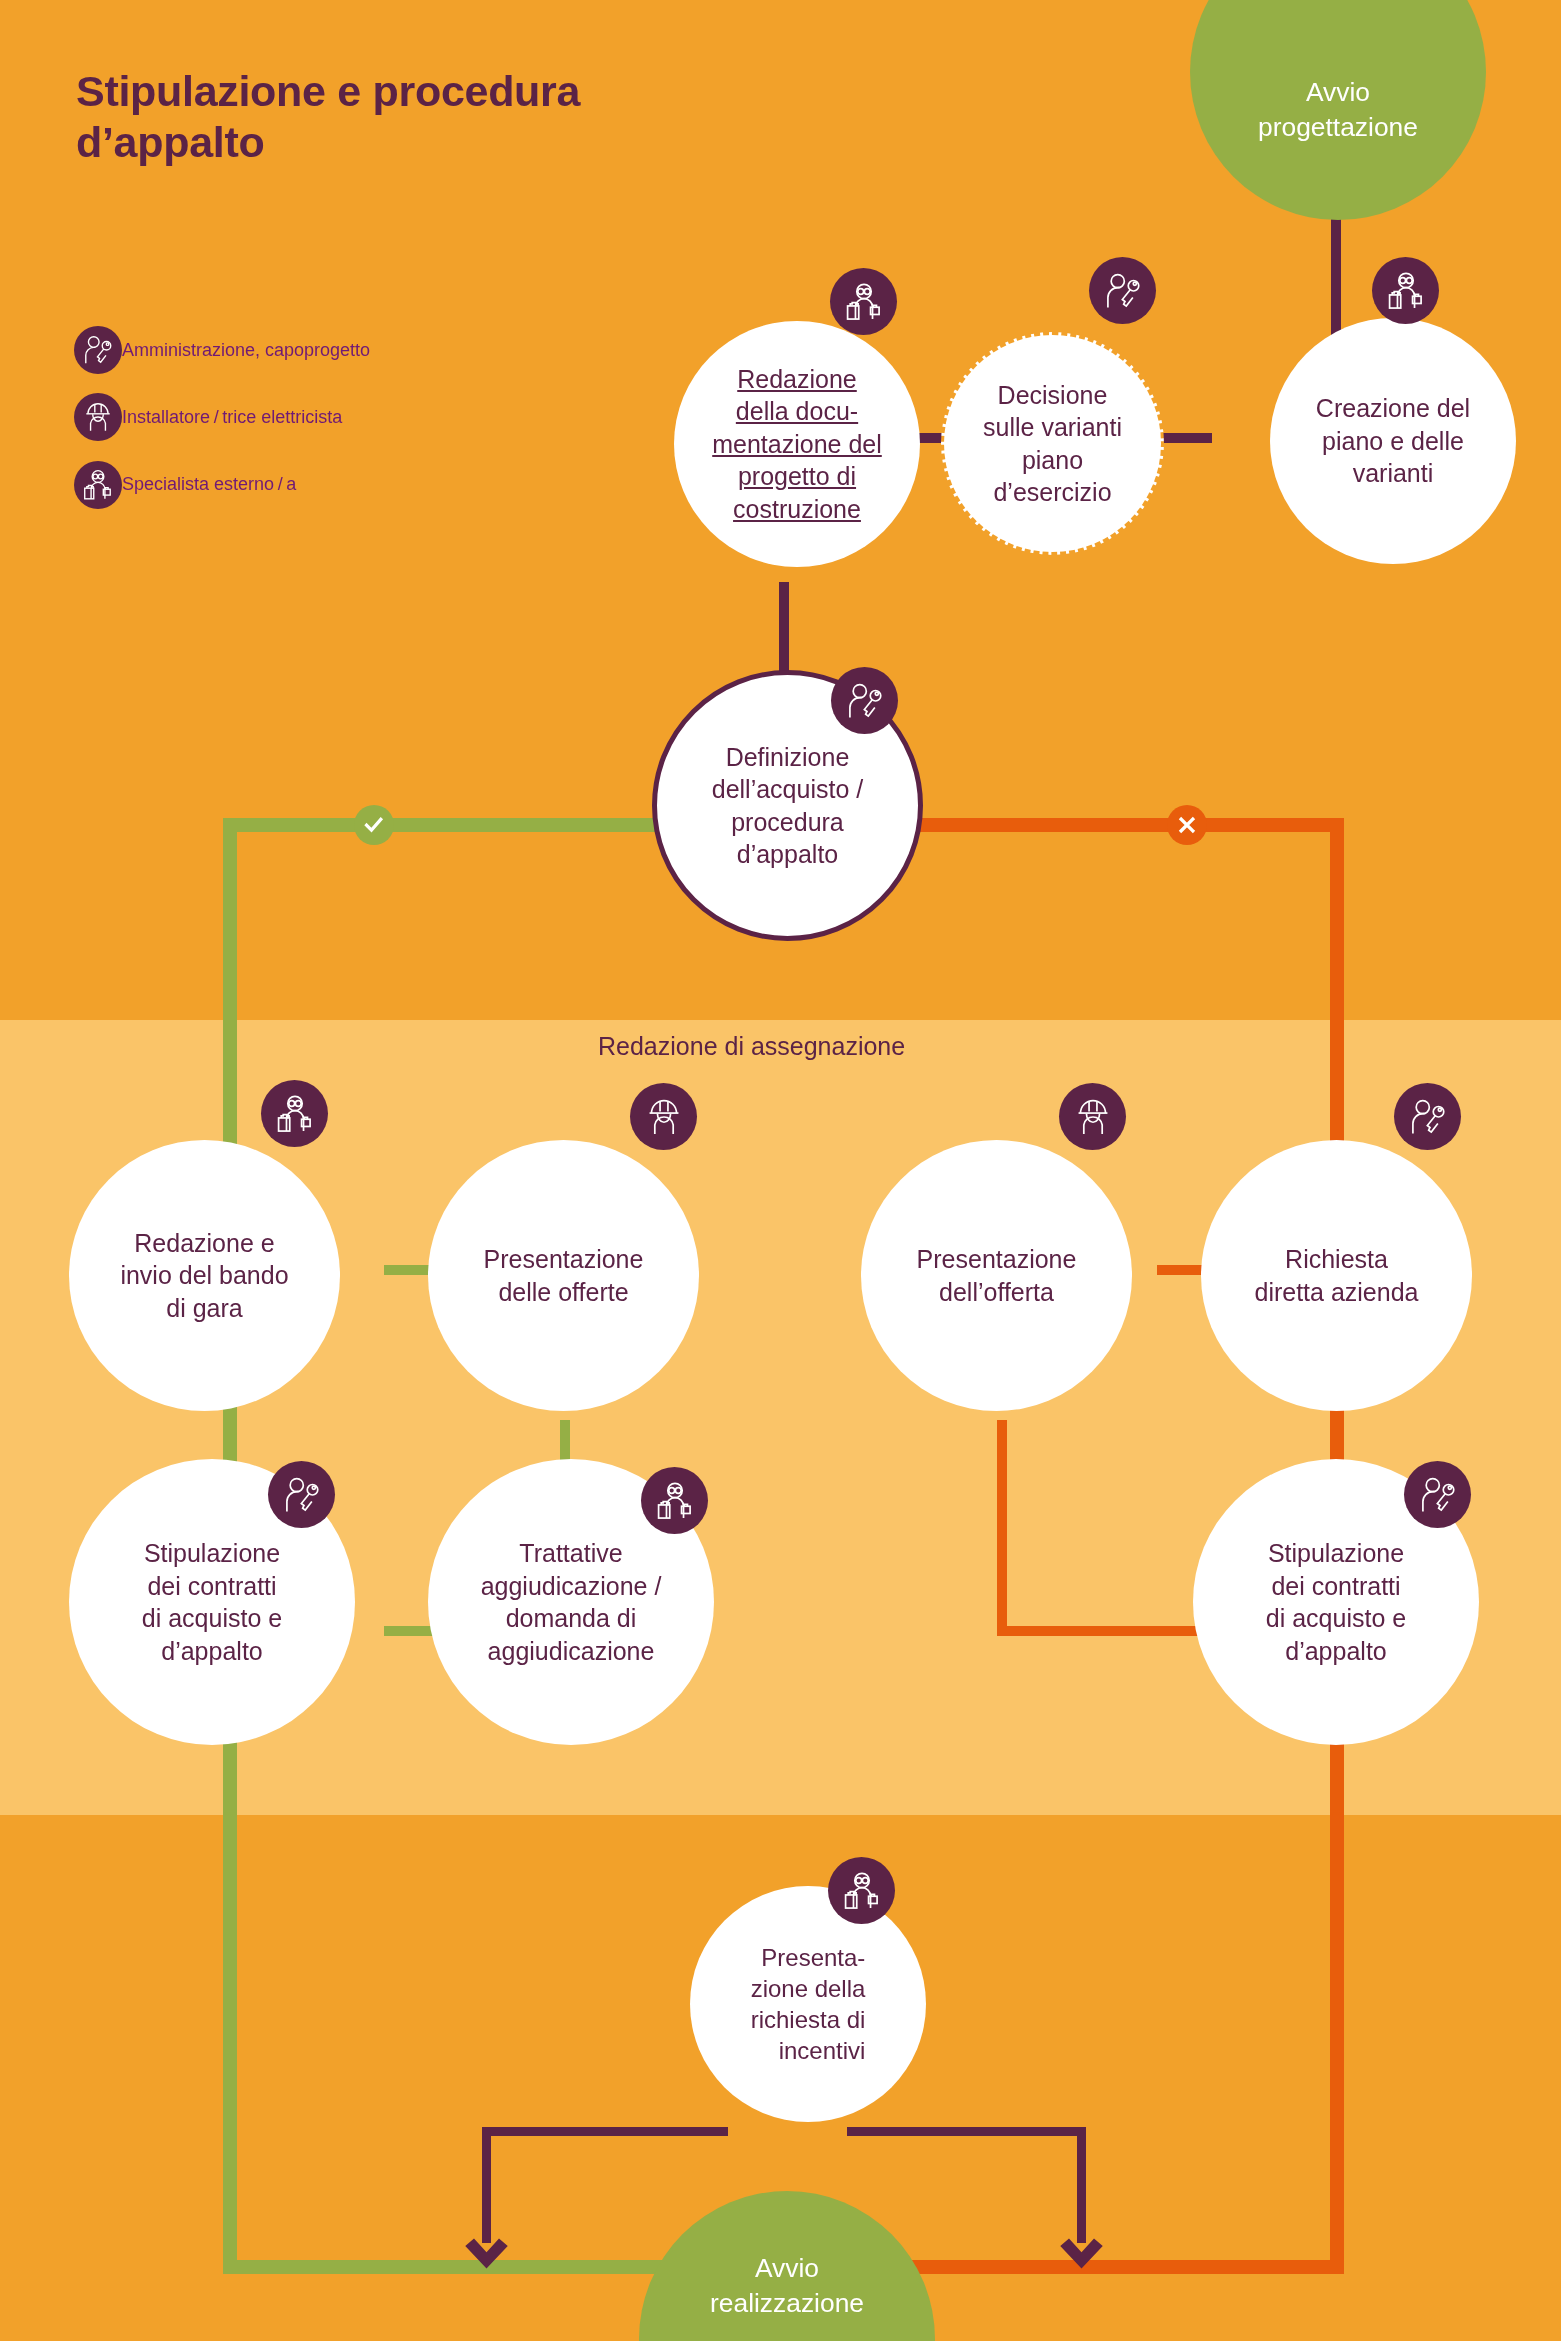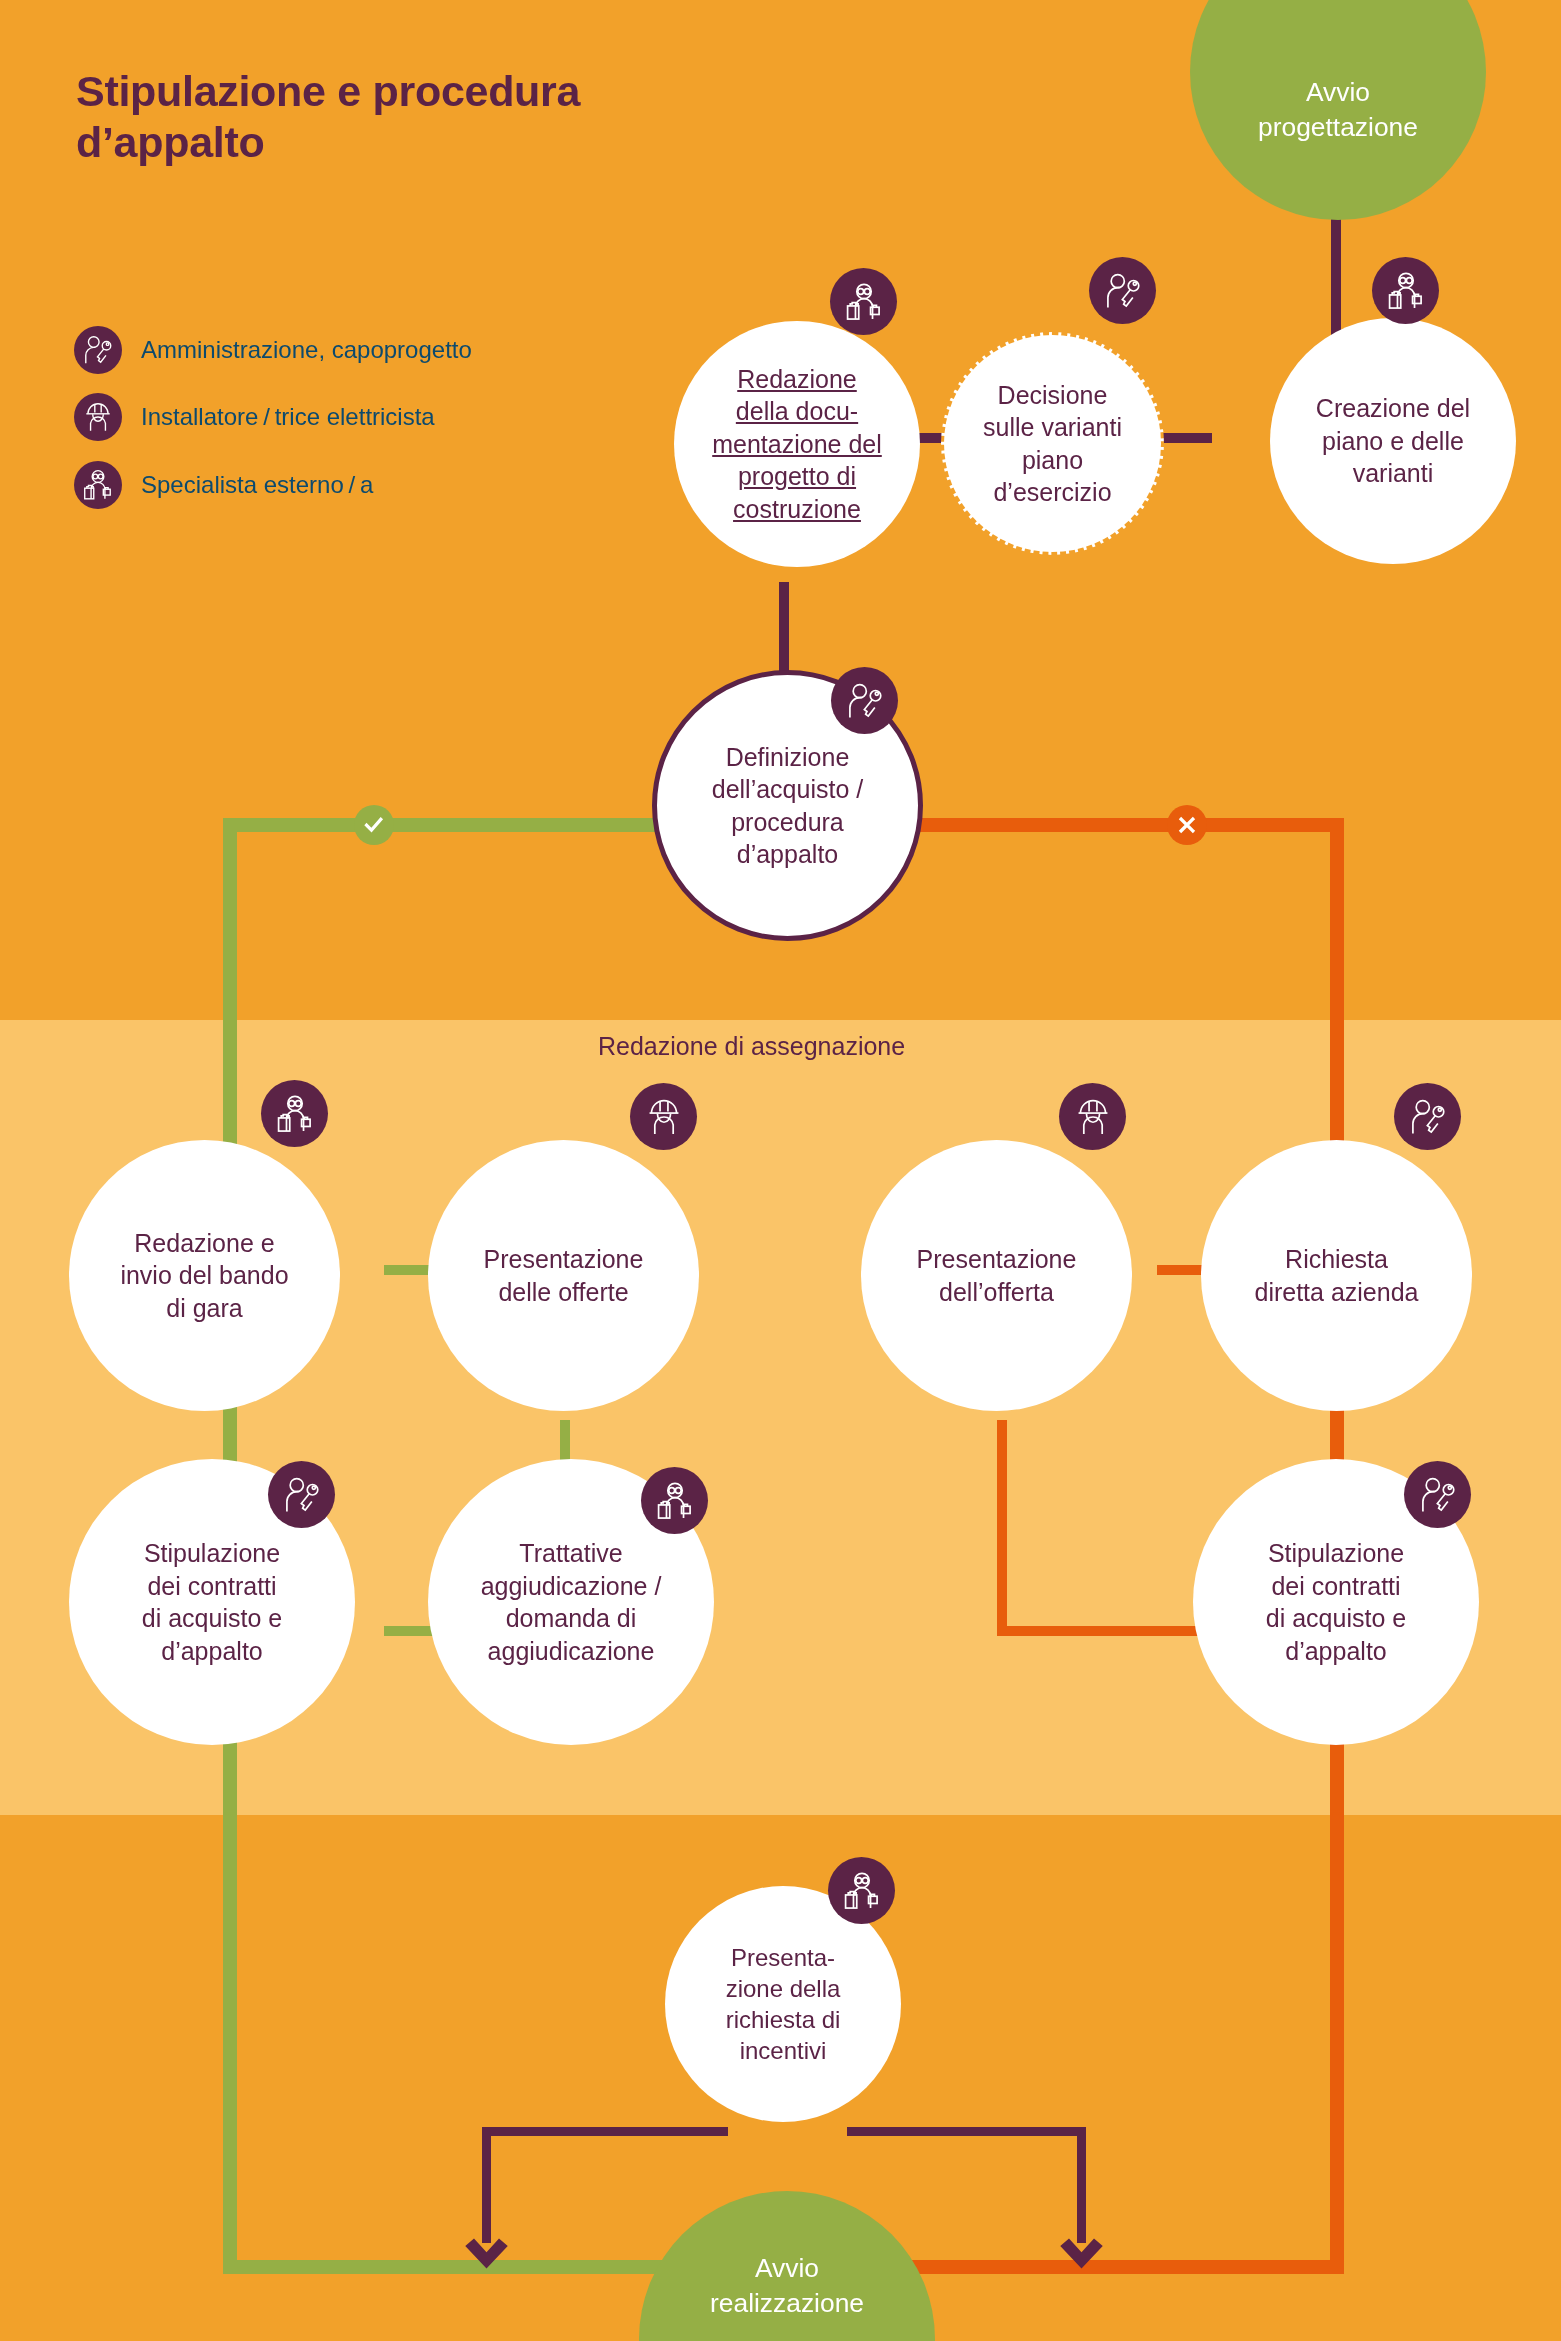--- a/index.html
+++ b/index.html
@@ -23,21 +23,21 @@
   }
 
   
   .legend{position:absolute;left:74px;top:321px;}
   .legend-row{display:flex;align-items:center;height:58px;margin-bottom:9.4px;}
   .legend-badge{
     width:48px;height:48px;border-radius:50%;background:#5B2346;
     display:flex;align-items:center;justify-content:center;flex:0 0 48px;
   }
   .legend-label{
-    margin-left:19px;color:#0c4a6e;font-size:24px;white-space:nowrap;
+    color:#701a75;font-size:18px;white-space:nowrap;
   }
 
   
   .ln{position:absolute;}
   .ln-purple{background:#5B2346;}
   .ln-green{background:#95AF45;}
   .ln-orange{background:#E85D0C;}
 
   
   .node{
@@ -379,21 +379,21 @@
   <div class="badge" style="left:1404px;top:1461px;">
     <svg width="42" height="42" viewBox="0 0 64 64" fill="none" stroke="#fff" stroke-width="2.6">
       <circle cx="24" cy="17" r="10"></circle>
       <path d="M9 57 V42 a15 15 0 0 1 15-15 h3"></path>
       <circle cx="48" cy="24" r="8"></circle>
       <circle cx="50" cy="21" r="2.4"></circle>
       <path d="M43 30 L31 45 l4 3 l-2 4 l4 3 l10-13"></path>
     </svg>
   </div>
 
-  <div class="node" style="left:665px;top:1886px;width:236px;height:236px;">
+  <div class="node" style="left:690px;top:1886px;width:236px;height:236px;text-align:right;">
     <span class="txt" style="white-space:pre-line;font-size:24px;">Presenta-
 zione della
 richiesta di
 incentivi</span>
   </div>
   <div class="badge" style="left:828px;top:1857px;">
     <svg width="42" height="42" viewBox="0 0 64 64" fill="none" stroke="#fff" stroke-width="2.6">
       <circle cx="32" cy="16" r="11"></circle>
       <circle cx="27" cy="16" r="4.4"></circle>
         <circle cx="37" cy="16" r="4.4"></circle>

